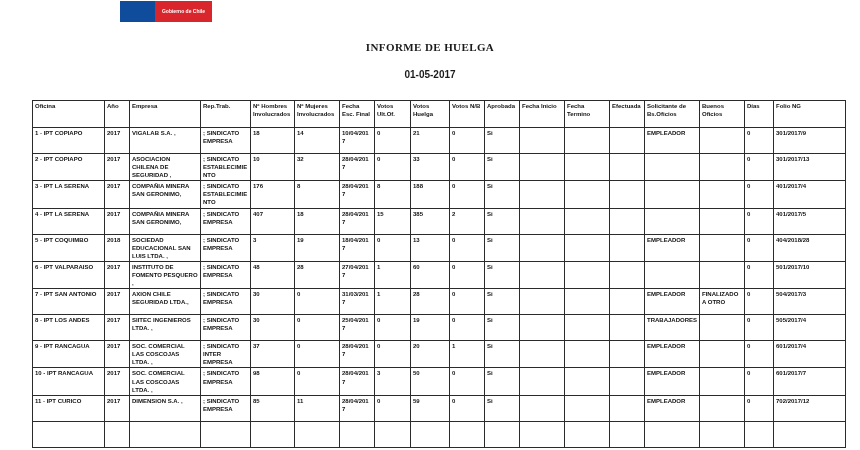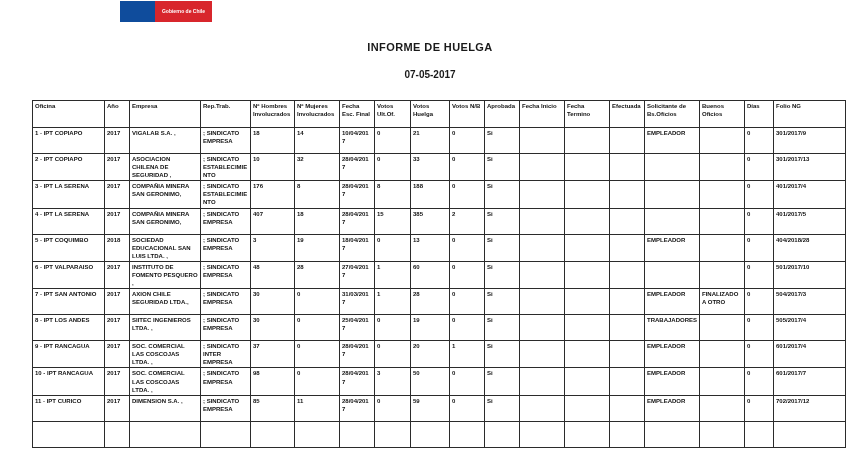--- a/index.html
+++ b/index.html
@@ -10,21 +10,21 @@
     position:relative;
     overflow:hidden;
     color:#111;
   }
   .logo { position:absolute; left:120px; top:1px; display:flex; height:21px; }
   .logo-blue { width:35px; height:21px; background:#0f4c9c; }
   .logo-red  { width:57px; height:21px; background:#d8262c; color:#fff;
                font-size:5px; font-weight:bold; display:flex; align-items:center;
                justify-content:center; text-align:center; line-height:1.1; padding:0 2px; }
   .title    { position:absolute; top:41px; left:0; width:100%; text-align:center;
-              font-size:11px; font-weight:bold; letter-spacing:0.4px; color:#1a1a1a; }
+              font-size:11px; font-weight:bold; letter-spacing:0.4px; color:#1a1a1a;font-family:Liberation Serif, serif; }
   .subtitle { position:absolute; top:69px; left:0; width:100%; text-align:center;
               font-size:10px; font-weight:bold; color:#1a1a1a; }
   table {
     position:absolute; left:32px; top:100px; width:813px;
     border-collapse:collapse; table-layout:fixed;
   }
   th, td {
     border:1px solid #2b2b2b;
     font-size:6px; font-weight:bold; color:#101010;
     vertical-align:top; text-align:left;
@@ -40,21 +40,21 @@
 <div class="page">
 
   <div class="logo">
     <div class="logo-blue"></div>
     <div class="logo-red">
       <span>Gobierno de Chile</span>
     </div>
   </div>
 
   <div class="title">INFORME DE HUELGA</div>
-  <div class="subtitle">07-05-2017</div>
+  <div class="subtitle">01-05-2017</div>
 
   <table>
     <colgroup>
       <col style="width:72px">
         <col style="width:25px">
         <col style="width:71px">
       <col style="width:50px">
         <col style="width:44px">
         <col style="width:45px">
       <col style="width:35px">

